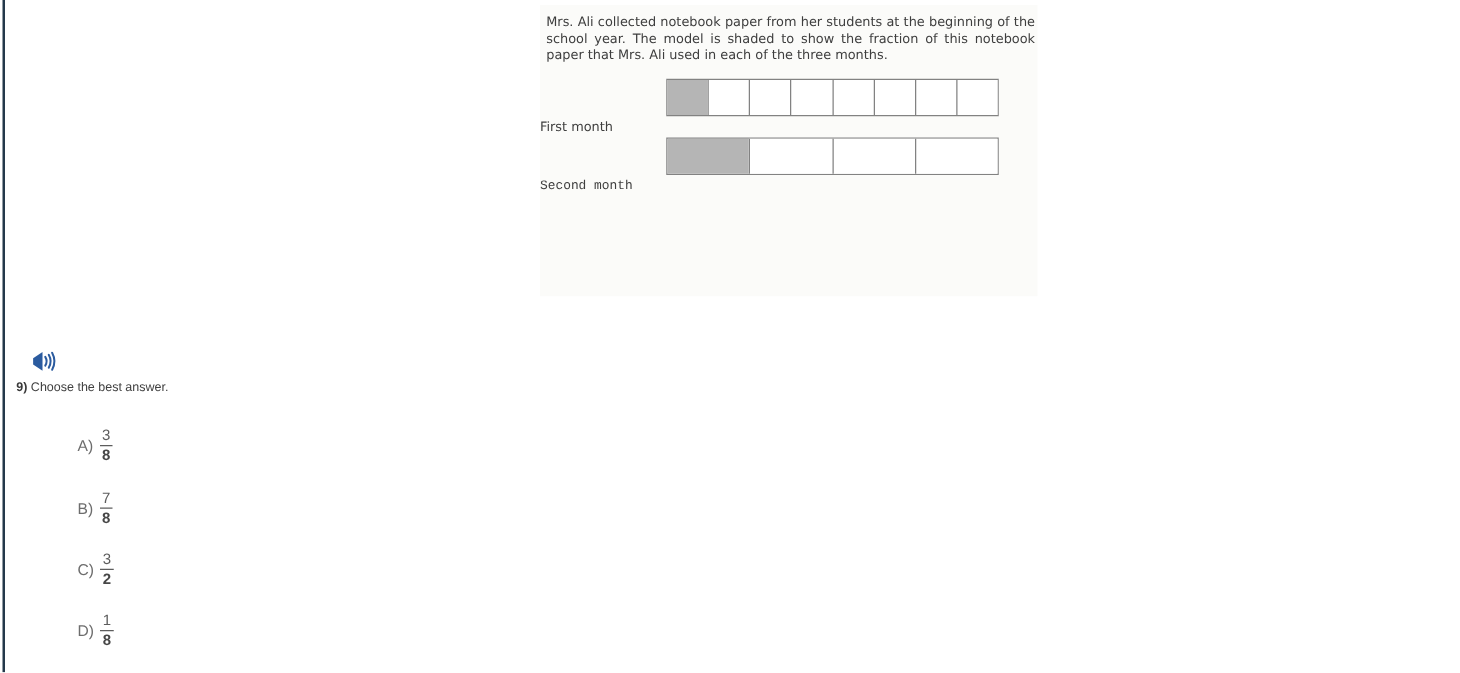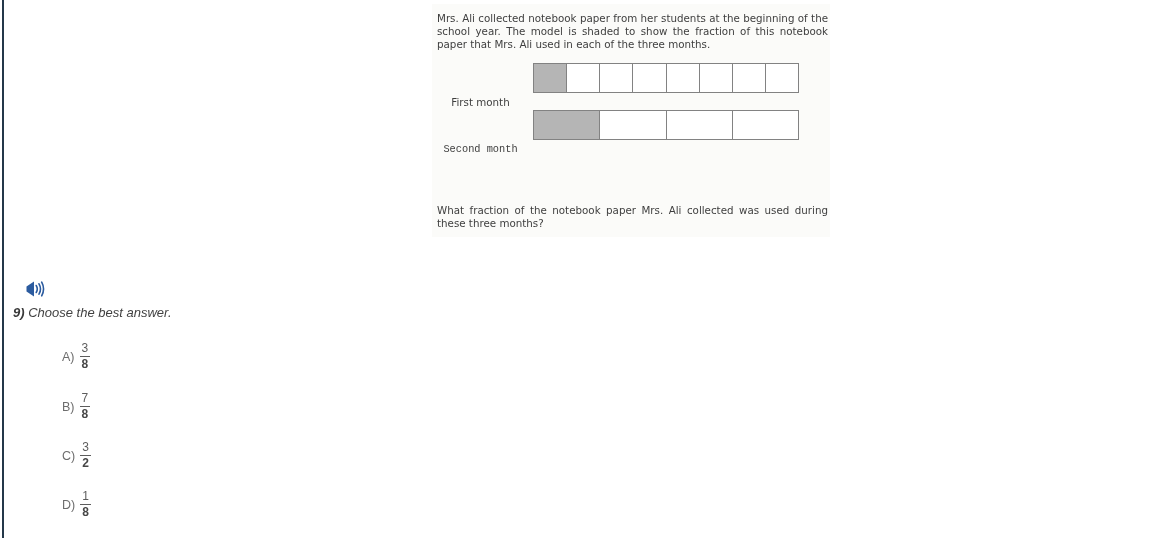--- a/index.html
+++ b/index.html
@@ -57,21 +57,21 @@
     left: 0;
     height: 30px;
     display: flex;
     align-items: center;
   }
   .bar-row.r0 { top: 59px; }
   .bar-row.r1 { top: 106px; font-family: Liberation Mono, monospace; }
   .bar-row.r2 { top: 154px; }
   .bar-label {
     width: 97px;
-    text-align: center;
+    text-align: left;
     padding-right: 4px;
     font-size: 10.3px;
     color: #3e3e3e;
     white-space: nowrap;
     margin-top: 48px;
   }
   .bar-track {
     width: 264px;
     height: 28px;
     border: 1px solid var(--bar-border, #828282);
@@ -93,23 +93,22 @@
     top: 281px;
     width: 22px;
     height: 16px;
     color: var(--accent, #2b5b9f);
     cursor: pointer;
   }
   .prompt-line {
     position: absolute;
     left: 13px;
     top: 305px;
-    font-size: 13px;
+    font-size: 10px;
     color: #414141;
-    font-style: italic;
   }
   .prompt-number { font-weight: bold; color: #393939; }
   .option {
     position: absolute;
     left: 62px;
     display: flex;
     align-items: center;
     gap: 5px;
     cursor: pointer;
   }
@@ -167,21 +166,20 @@
       <div class="bar-label">Second month</div>
       <div class="bar-track">
           <div class="cell shaded"></div>
           <div class="cell"></div>
           <div class="cell"></div>
           <div class="cell"></div>
         </div>
     </div>
 
 
-    <div class="q-followup">What fraction of the notebook paper Mrs. Ali collected was used during these three months?</div>
   </div>
 
   <div class="audio-btn">
     <svg width="22" height="16" viewBox="0 0 22 16" aria-hidden="true">
       <polygon points="10,0.5 10,15.5 2.5,10.5 2.5,5.5" fill="currentColor"></polygon>
       <path d="M12.2 4.5 Q14.4 8 12.2 11.5" stroke="currentColor" stroke-width="1.6" fill="none" stroke-linecap="round"></path>
       <path d="M15 2.8 Q18 8 15 13.2" stroke="currentColor" stroke-width="1.6" fill="none" stroke-linecap="round"></path>
       <path d="M17.7 1.2 Q21.4 8 17.7 14.8" stroke="currentColor" stroke-width="1.6" fill="none" stroke-linecap="round"></path>
     </svg>
   </div>

